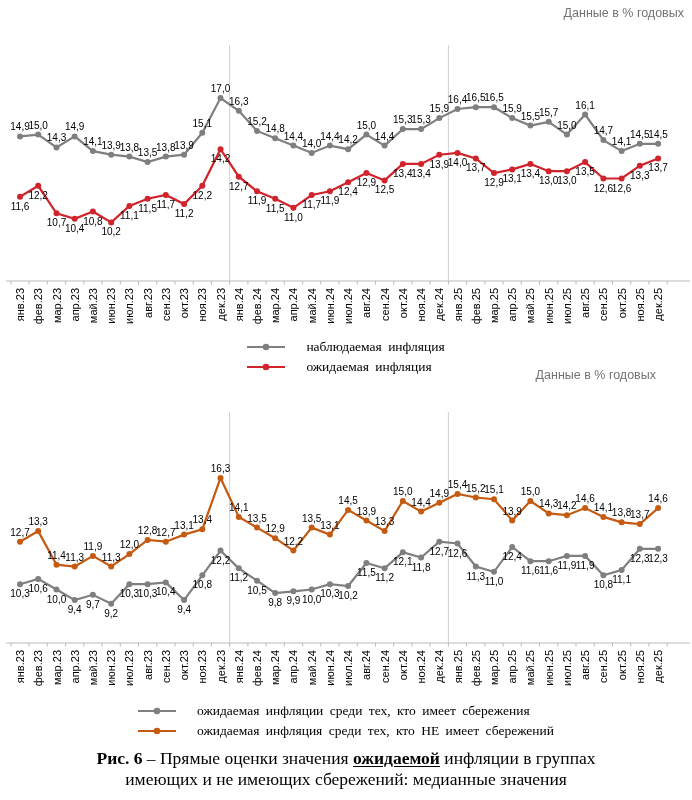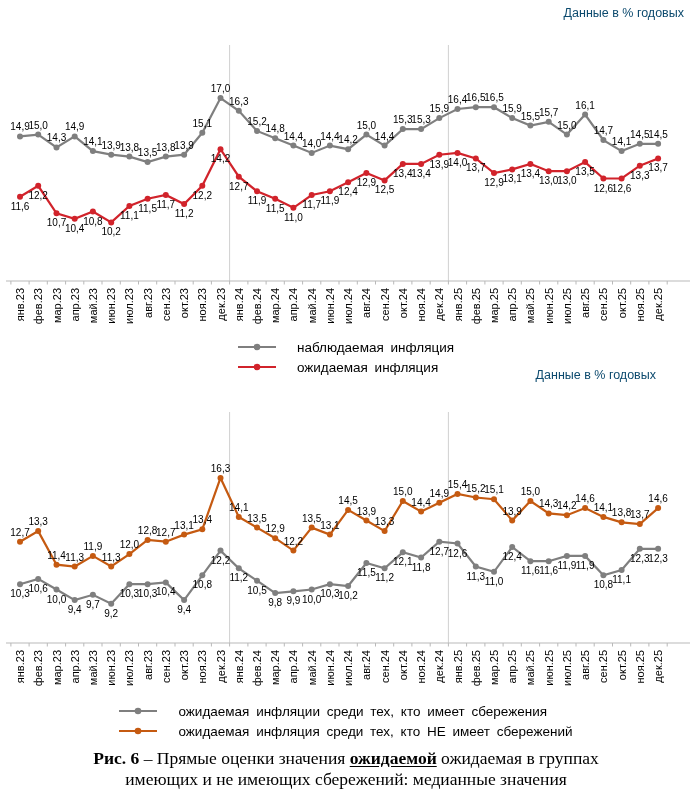--- a/index.html
+++ b/index.html
@@ -1,30 +1,30 @@
 <!DOCTYPE html>
 <html lang="ru"><head>
 <meta charset="utf-8">
 <style>
   html,body{margin:0;padding:0;background:#fff;}
   .page{position:relative;width:692px;height:800px;background:#ffffff;overflow:hidden;
         font-family:"Liberation Sans",sans-serif;color:#000;}
-  .units{position:absolute;font-size:12.5px;color:#0c4a6e;}
+  .units{position:absolute;font-size:12.5px;color:#737373;}
   #units-top{top:6px;right:8px;}
   #units-bottom{top:368px;right:36px;}
   svg.chart{position:absolute;left:0;display:block;}
   #chart1{top:0;}
   #chart2{top:400px;}
   svg.chart text{font-family:"Liberation Sans",sans-serif;}
   .legend-wrap{position:absolute;left:0;width:100%;text-align:center;}
   #legend1{top:337px;}
   #legend2{top:701px;}
   .legend-block{display:inline-block;text-align:left;}
   .legend-row{display:flex;align-items:center;gap:21px;height:20px;
-              font-size:13.5px;word-spacing:3px;white-space:nowrap;}
+              font-size:13.5px;word-spacing:3px;white-space:nowrap;font-family:Liberation Serif, serif;}
   .legend-row svg{flex:0 0 auto;}
   .caption{position:absolute;top:748px;left:0;width:100%;text-align:center;
            font-family:"Liberation Serif",serif;font-size:17.5px;line-height:21px;color:#000;}
   .caption u{text-underline-offset:2px;font-weight:bold;}
 </style>
 </head>
 <body>
 
 <div class="page">
 
@@ -524,17 +524,17 @@
           <span>ожидаемая инфляции среди тех, кто имеет сбережения</span>
         </div><div class="legend-row">
           <svg width="38" height="10">
             <line x1="0" y1="5" x2="38" y2="5" stroke="#c55a11" stroke-width="2.2"></line>
             <circle cx="19" cy="5" r="3.3" fill="#c55a11"></circle>
           </svg>
           <span>ожидаемая инфляция среди тех, кто НЕ имеет сбережений</span>
         </div></div></div>
 
   <div class="caption">
-    <div><b>Рис. 6</b><span> – </span><span>Прямые оценки значения </span><u>ожидаемой</u><span> ожидаемая в группах</span></div>
+    <div><b>Рис. 6</b><span> – </span><span>Прямые оценки значения </span><u>ожидаемой</u><span> инфляции в группах</span></div>
     <div>имеющих и не имеющих сбережений: медианные значения</div>
   </div>
 
 </div>
 
 </body></html>

